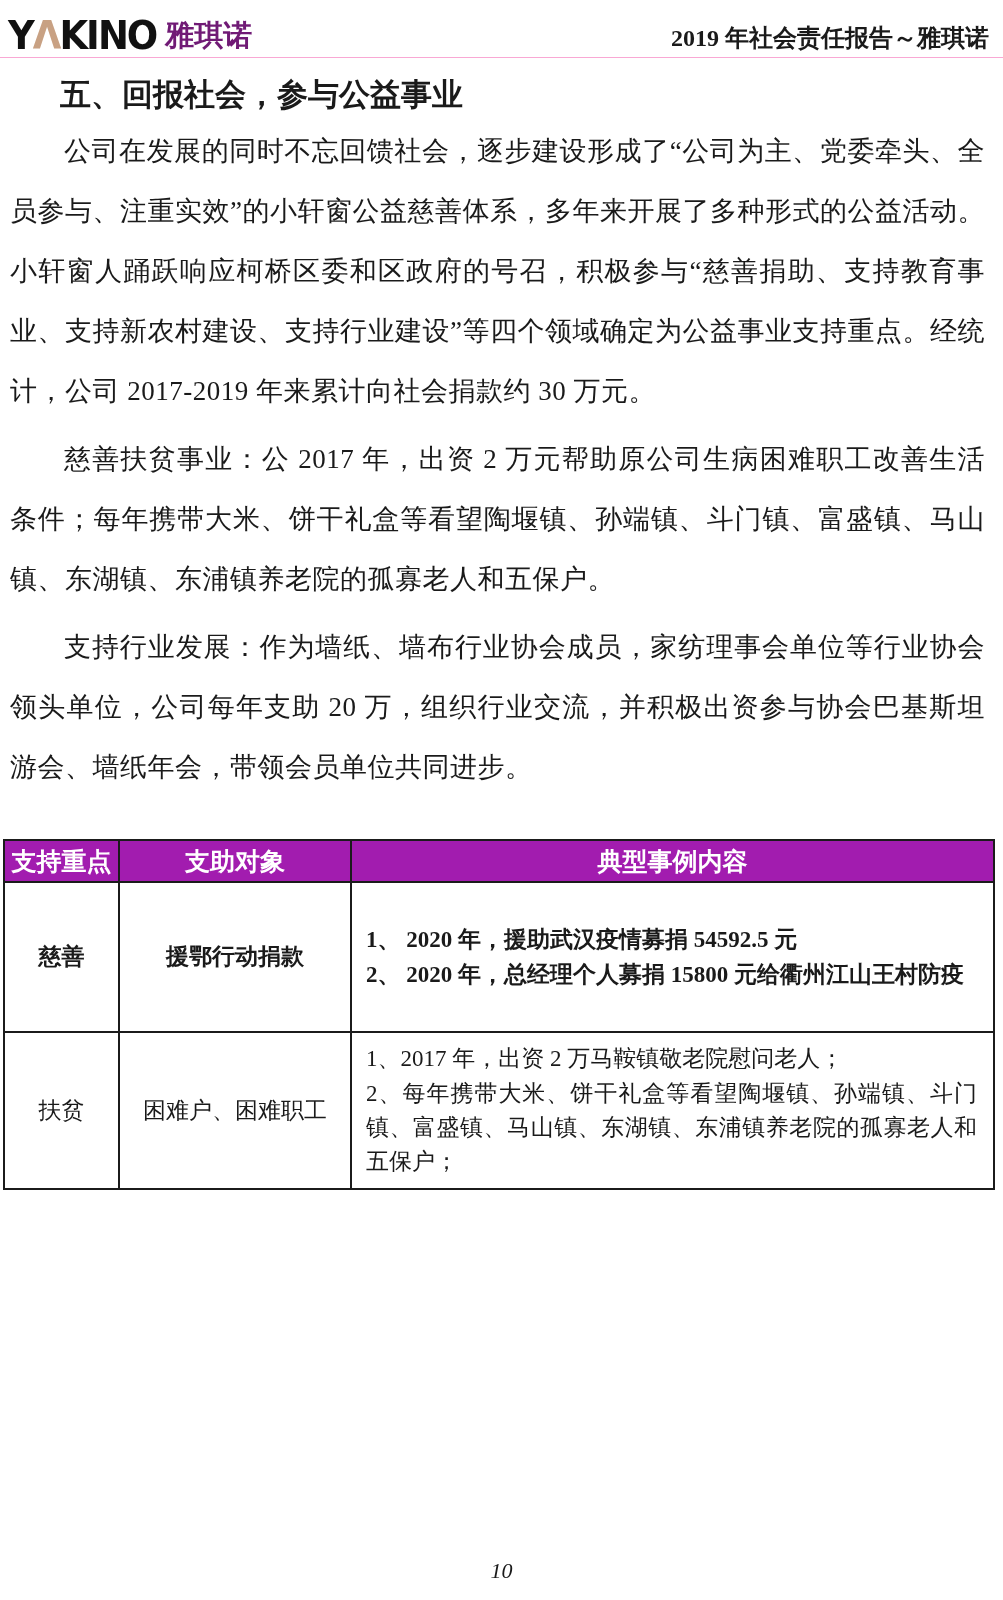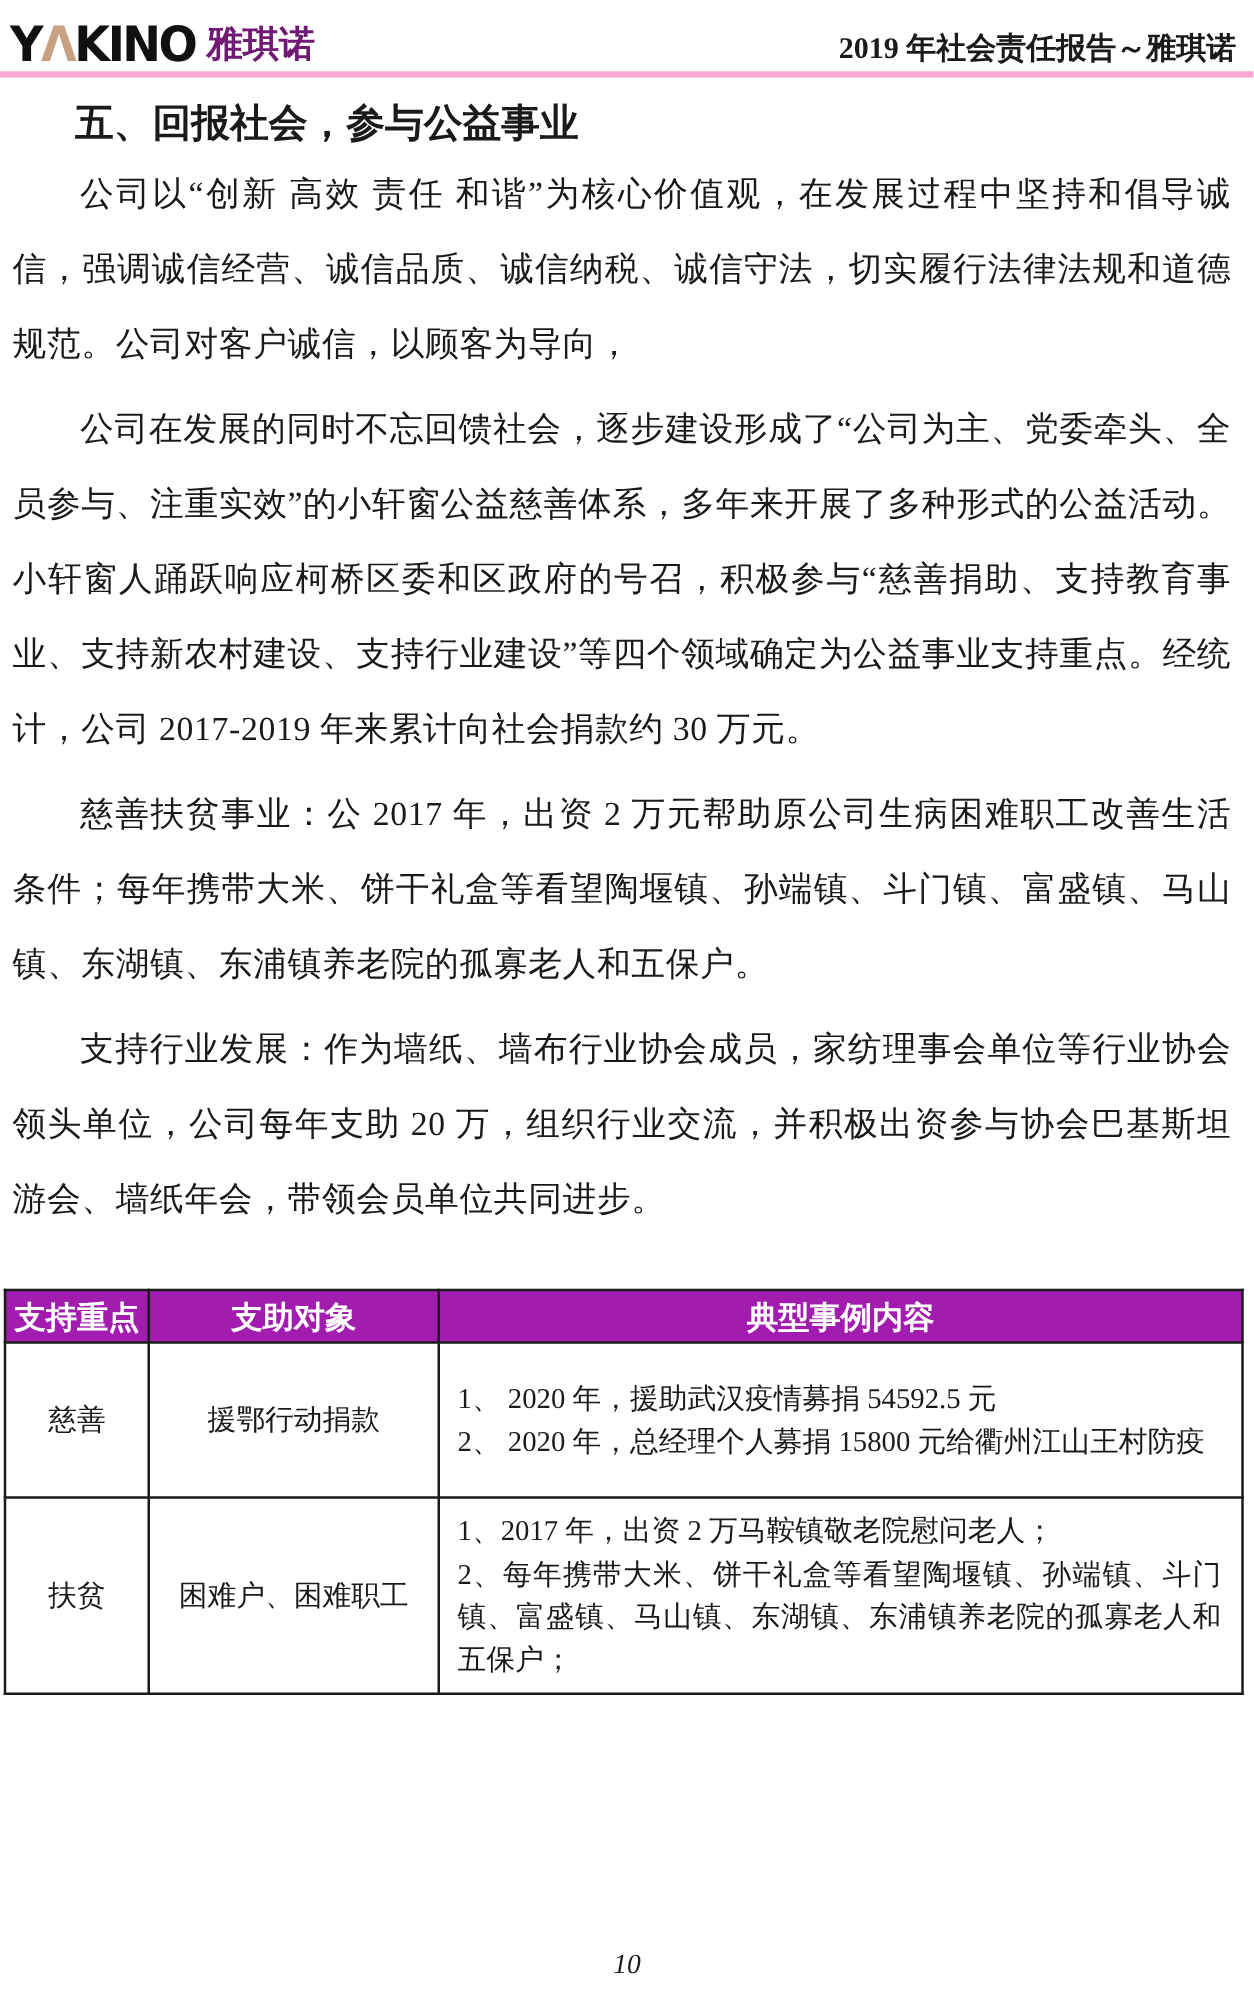--- a/index.html
+++ b/index.html
@@ -6,21 +6,21 @@
   .page {
     width:1003px; height:1600px; box-sizing:border-box;
     background:#ffffff; color:#1a1a1a;
     font-family:"Liberation Serif","DejaVu Serif",serif;
     display:flex; flex-direction:column; overflow:hidden;
     position:relative;
   }
   
   .header {
     display:flex; justify-content:space-between; align-items:flex-end;
-    padding:4px 14px 3px 8px; border-bottom:5px solid #f9a8d4;
+    padding:4px 14px 3px 8px; border-bottom:1px solid #f9a8d4;
     height:50px; box-sizing:content-box;
   }
   .logo { display:flex; align-items:center; gap:9px; }
   .logo-latin {
     font-family:"DejaVu Sans","Liberation Sans",sans-serif;
     font-size:37px; font-weight:600; letter-spacing:-2px; line-height:1;
     transform:scaleY(1.05);
   }
   .logo-accent { color:#C8A183; }
   .logo-black  { color:#111111; }
@@ -43,21 +43,21 @@
     width:990px; margin:42px 0 0 3px;
   }
   table.duty th, table.duty td { border:2px solid #1b1b1b; box-sizing:border-box; }
   table.duty th {
     background:#a21caf; color:#ffffff;
     font-size:25px; font-weight:bold; height:42px; padding:0 4px;
   }
   table.duty td { font-size:23px; line-height:34px; }
   td.cell-center { text-align:center; vertical-align:middle; padding:0 6px; }
   td.cell-cases  { vertical-align:middle; text-align:justify; padding:8px 16px 8px 14px; }
-  tr.row-1 { height:124px; }
+  tr.row-1 { height:150px;font-weight:bold; }
   tr.row-2 { height:130px; }
   tr.row-3 { height:72px; }
   .case-line { margin:1px 0; }
   
   .footer { margin-top:auto; text-align:center; font-size:22px; padding-bottom:16px;font-style:italic; }
 </style>
 </head>
 <body>
 
 <div class="page">
@@ -65,21 +65,20 @@
   <div class="header">
     <div class="logo">
       <span class="logo-latin"><span class="logo-black">Y</span><span class="logo-accent">Λ</span><span class="logo-black">KINO</span></span>
       <span class="logo-cjk">雅琪诺</span>
     </div>
     <div class="report-title">2019 年社会责任报告～雅琪诺</div>
   </div>
 
   <div class="section-title">五、回报社会，参与公益事业</div>
 
-  <p class="para">公司以“创新 高效 责任 和谐”为核心价值观，在发展过程中坚持和倡导诚信，强调诚信经营、诚信品质、诚信纳税、诚信守法，切实履行法律法规和道德规范。公司对客户诚信，以顾客为导向，</p>
   <p class="para">公司在发展的同时不忘回馈社会，逐步建设形成了“公司为主、党委牵头、全员参与、注重实效”的小轩窗公益慈善体系，多年来开展了多种形式的公益活动。小轩窗人踊跃响应柯桥区委和区政府的号召，积极参与“慈善捐助、支持教育事业、支持新农村建设、支持行业建设”等四个领域确定为公益事业支持重点。经统计，公司 2017-2019 年来累计向社会捐款约 30 万元。</p>
   <p class="para">慈善扶贫事业：公 2017 年，出资 2 万元帮助原公司生病困难职工改善生活条件；每年携带大米、饼干礼盒等看望陶堰镇、孙端镇、斗门镇、富盛镇、马山镇、东湖镇、东浦镇养老院的孤寡老人和五保户。</p>
   <p class="para">支持行业发展：作为墙纸、墙布行业协会成员，家纺理事会单位等行业协会领头单位，公司每年支助 20 万，组织行业交流，并积极出资参与协会巴基斯坦游会、墙纸年会，带领会员单位共同进步。</p>
 
 
   <table class="duty">
     <colgroup>
       <col style="width:115px">
         <col style="width:232px">
         <col style="width:643px">

